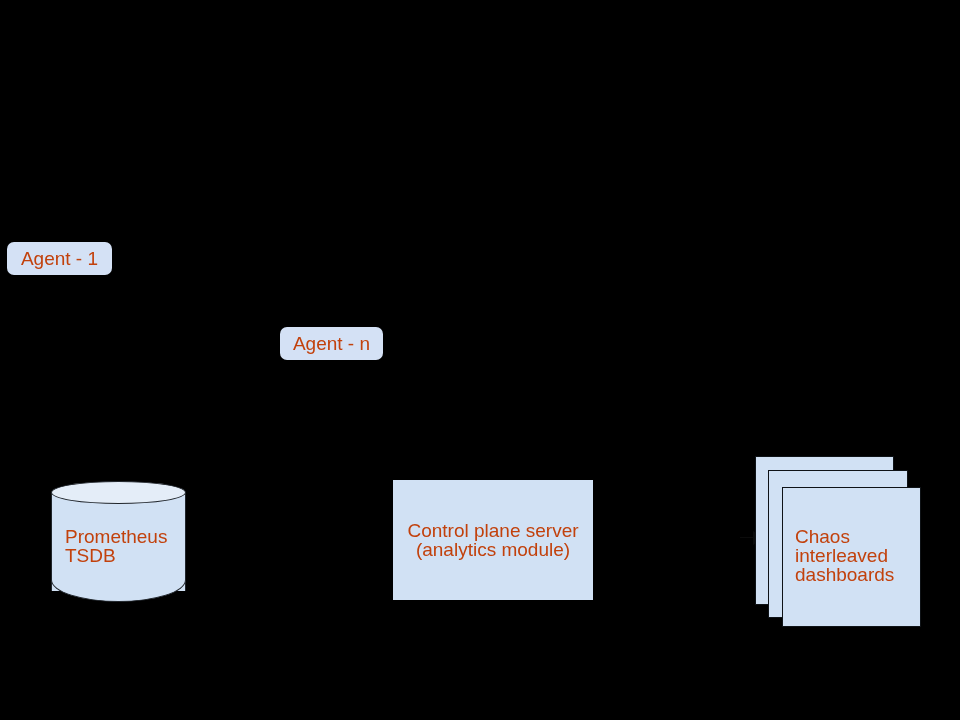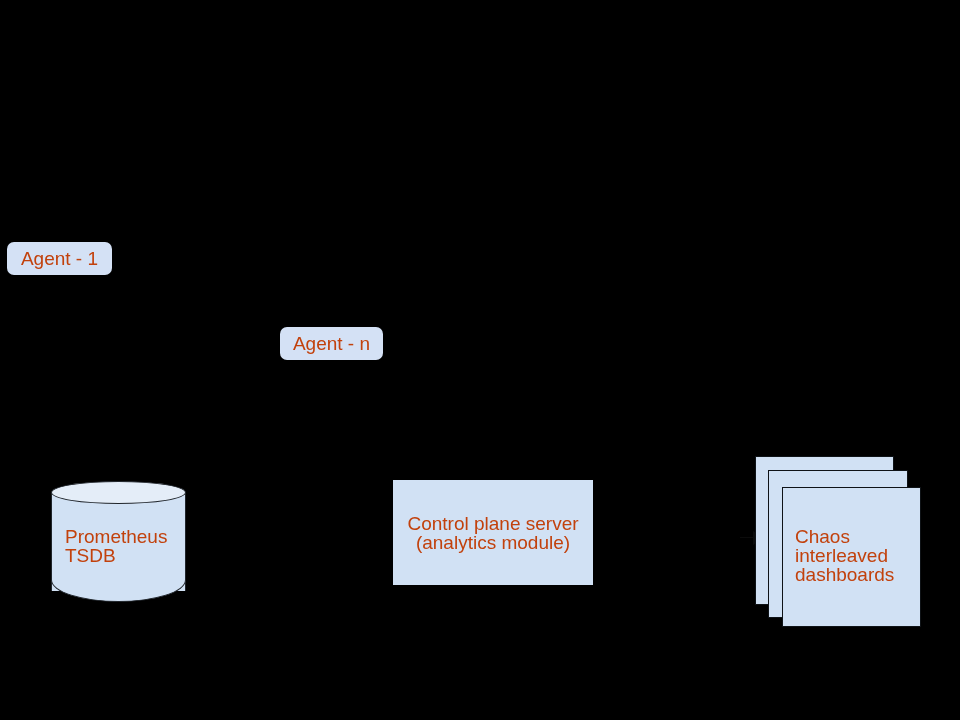--- a/index.html
+++ b/index.html
@@ -141,21 +141,21 @@
   </div>
 
   <div class="cylinder-node" id="database" style="left: 51px; top: 481px; width: 127px; height: 121px; padding-left: 8px;">
     <div class="cylinder-body"></div>
     <div class="cylinder-bottom"></div>
     <div class="cylinder-top"></div>
     <div class="node-label cylinder-label">Prometheus
 TSDB</div>
   </div>
 
-  <div class="rect-node" id="control-plane" style="left: 393px; top: 480px; width: 200px; height: 105px;">
+  <div class="rect-node" id="control-plane" style="left: 393px; top: 480px; width: 200px; height: 120px;">
     <span class="node-label">Control plane server
 (analytics module)</span>
   </div>
 
   <div class="arrow-line" id="arrow-line" style="left: 740px; top: 537px; width: 14px;"></div>
   <div class="arrow-head" id="arrow-head" style="left: 753px; top: 531px;"></div>
 
   <div class="stack-node" id="dashboards" style="left: 755px; top: 456px; width: 166px; height: 216px;">
     <div class="stack-card" id="card-0" style="left: 0px; top: 0px; width: 139px; height: 149px;"></div>
     <div class="stack-card" id="card-1" style="left: 13px; top: 14px; width: 140px; height: 148px;"></div>

